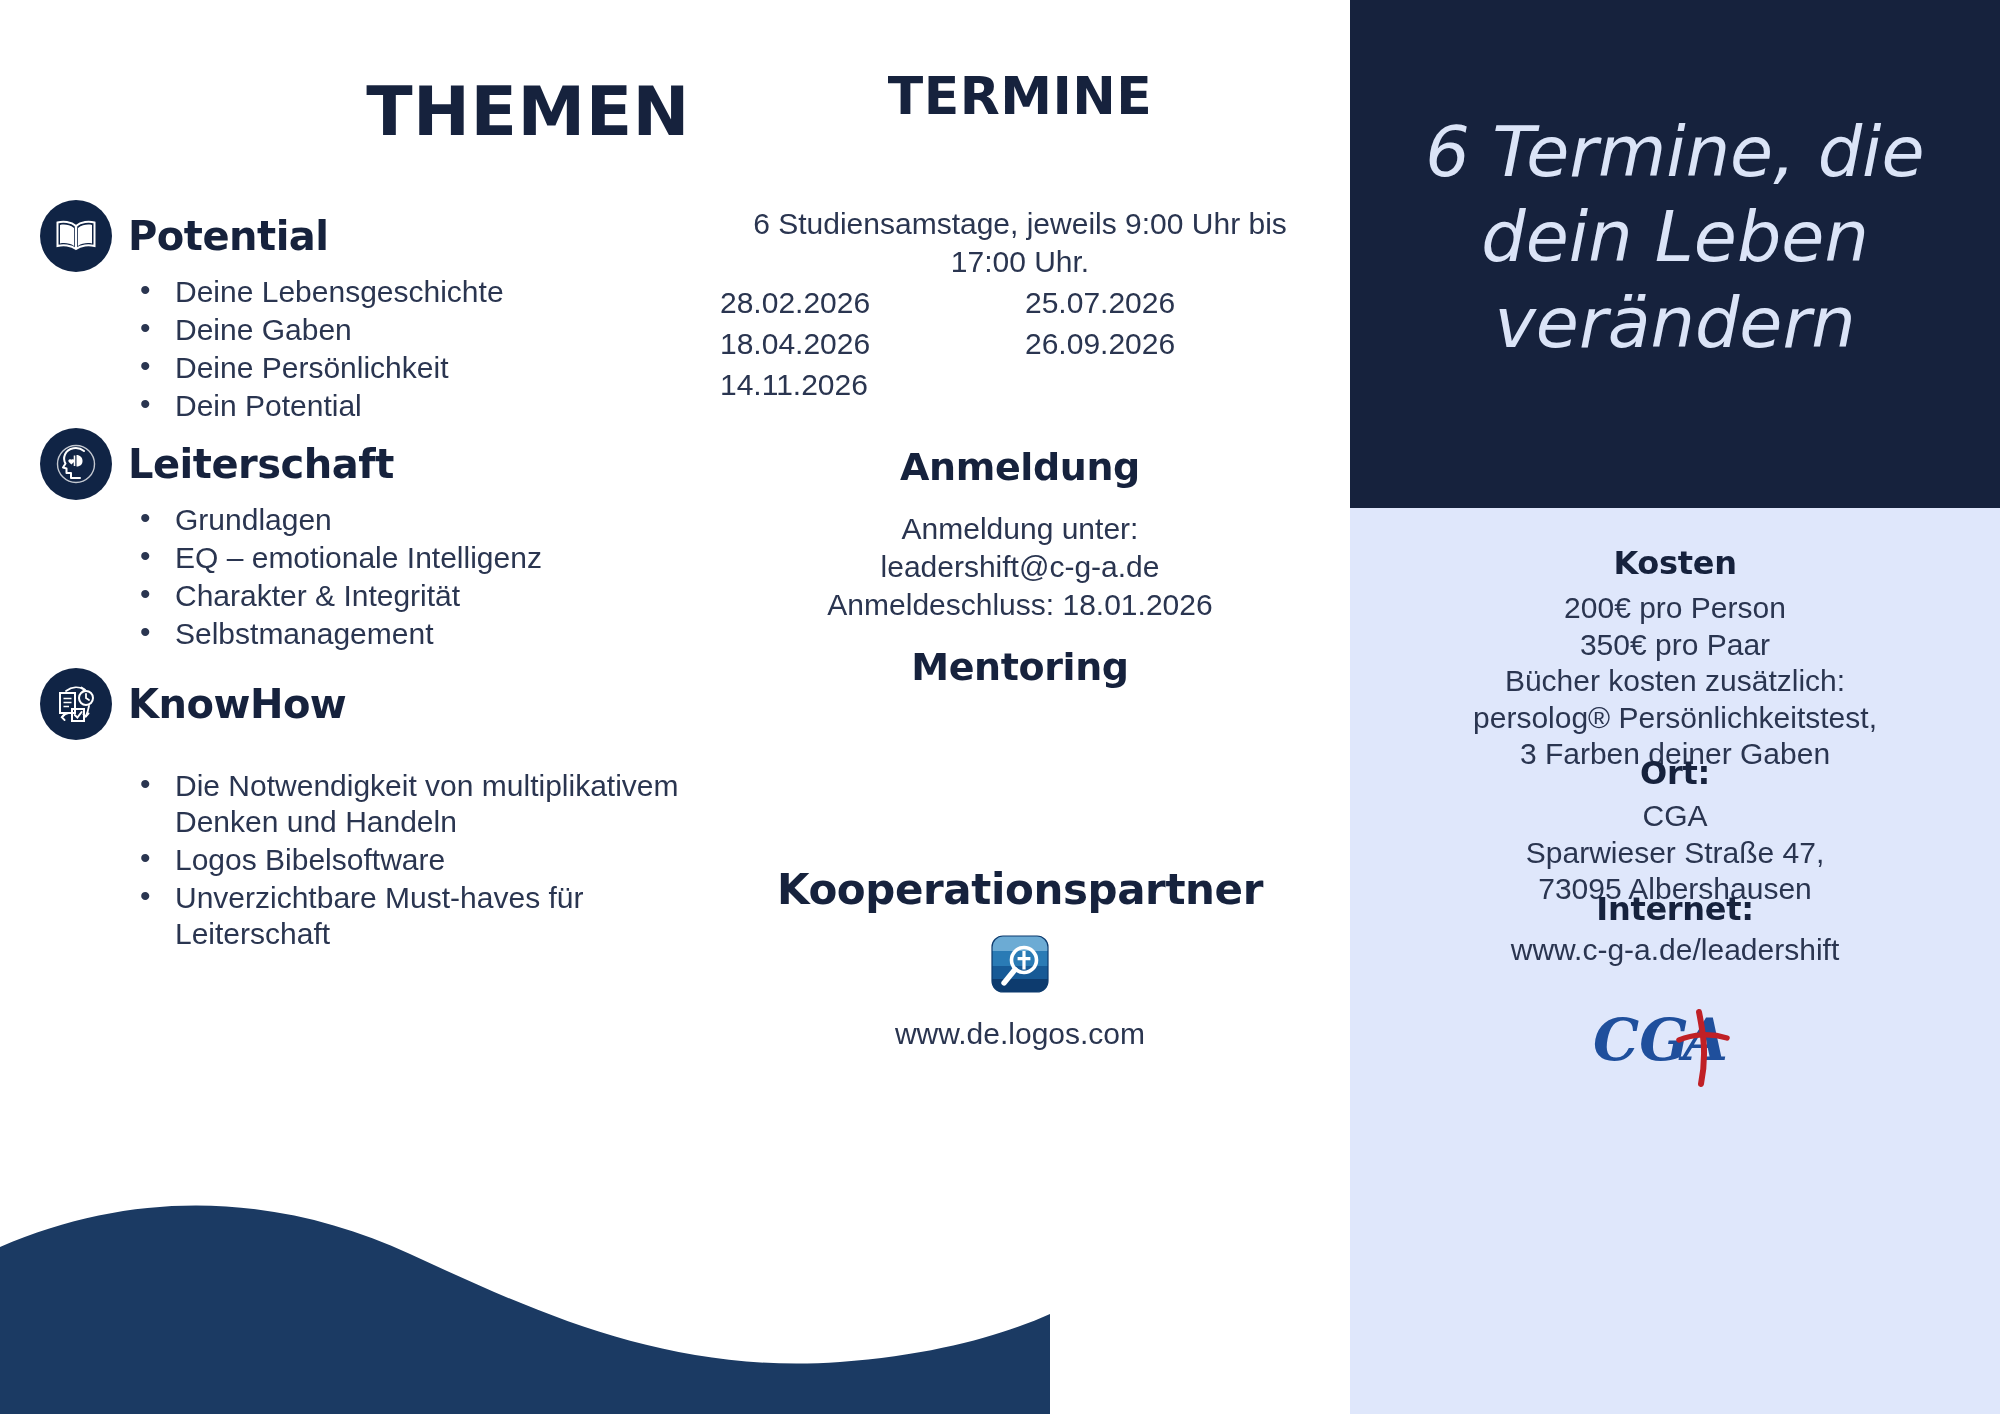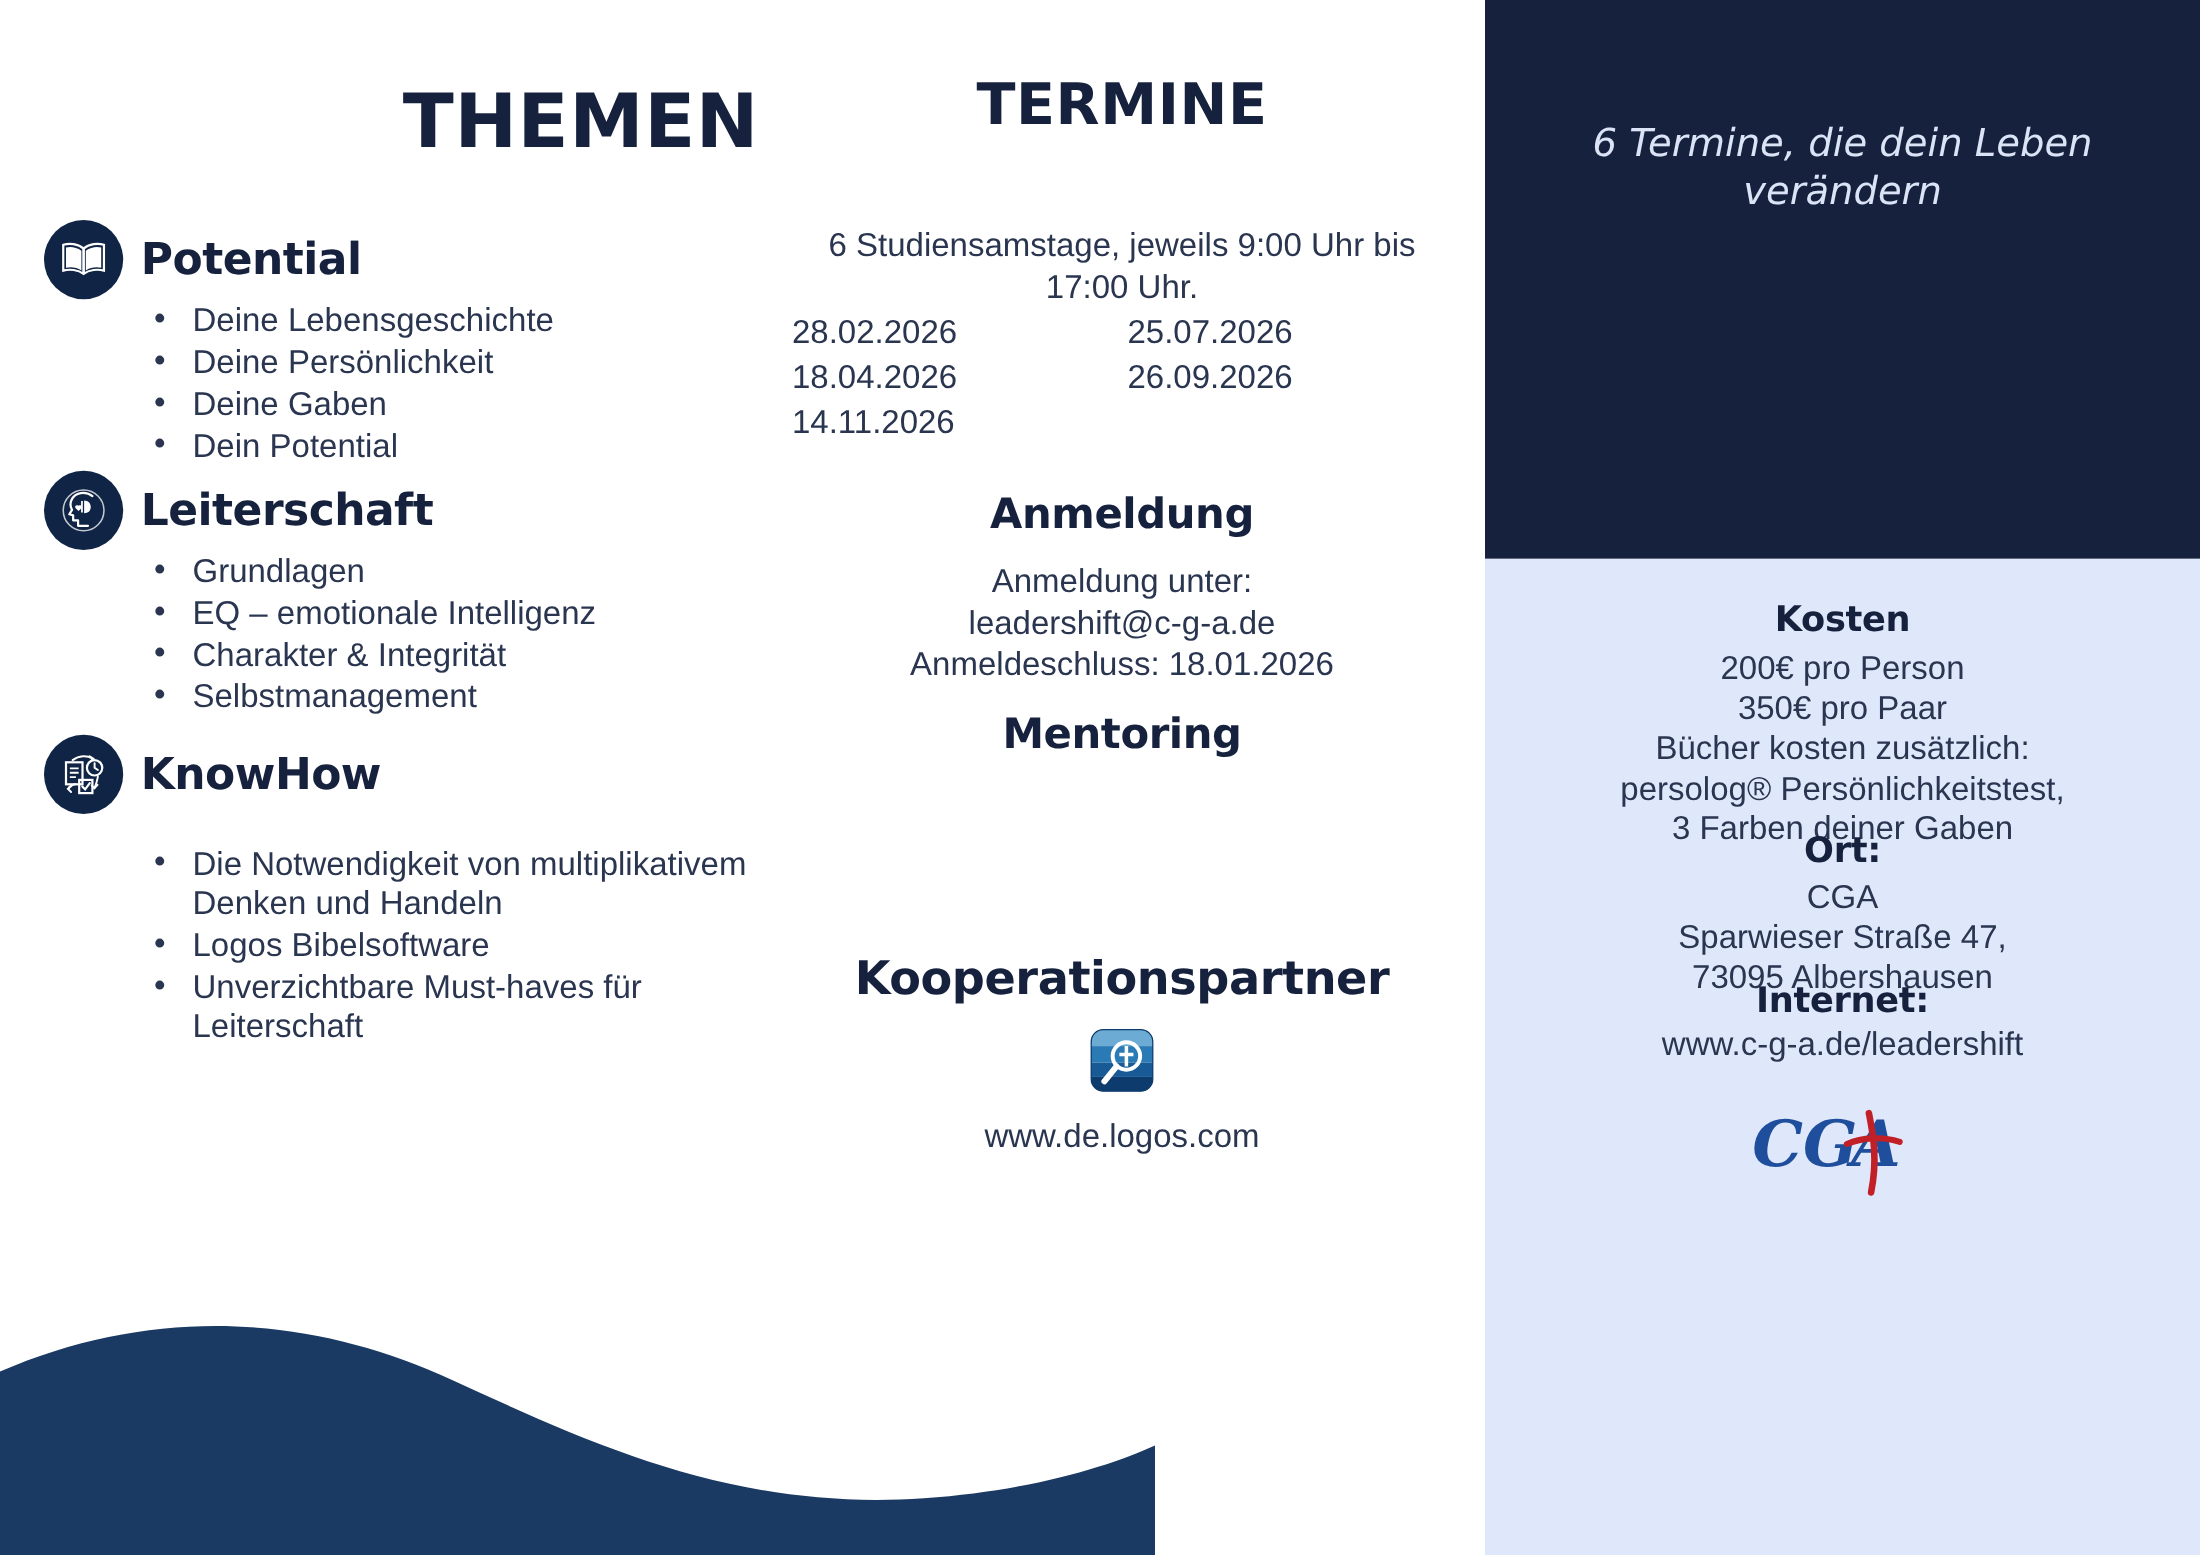--- a/index.html
+++ b/index.html
@@ -157,21 +157,21 @@
   .dots-tr {
     position: absolute; right: 0; top: 0;
     width: 270px; height: 250px;
     opacity: 0.95;
   }
   .tagline {
     position: absolute;
     left: 40px; top: 110px;
     width: 570px;
     text-align: center;
-    font-size: 35px;
+    font-size: 70px;
     font-style: italic;
     line-height: 1.22;
     color: #dbe4f7;
     font-family: "DejaVu Sans", sans-serif;
     font-weight: 300;
   }
   .panel-light {
     position: absolute; left: 0; top: 508px;
     width: 650px; height: 906px;
     background: #dfe7fb;
@@ -229,22 +229,22 @@
             <path d="M22 7 C17 2.5 9 2 3.5 3.5 L3.5 27 C9 25.5 17 26 22 30 C27 26 35 25.5 40.5 27 L40.5 3.5 C35 2 27 2.5 22 7 Z" fill="none" stroke="#ffffff" stroke-width="2"></path>
             <path d="M22 7 L22 30" stroke="#ffffff" stroke-width="2.4"></path>
             <path d="M20 9 C15.5 5.5 10 5 6 6 L6 24.5 C10 23.5 16 24 20 27 Z" fill="#ffffff"></path>
             <path d="M24 9 C28.5 5.5 34 5 38 6 L38 24.5 C34 23.5 28 24 24 27 Z" fill="#ffffff"></path>
           </svg>
         </div>
         <div class="topic-title">Potential</div>
       </div>
       <ul class="topic-list">
         <li>Deine Lebensgeschichte</li>
+        <li>Deine Gaben</li>
         <li>Deine Persönlichkeit</li>
-        <li>Deine Gaben</li>
         <li>Dein Potential</li>
       </ul>
     </div>
 
     <div class="topic" id="topic-1">
       <div class="topic-head">
         <div class="topic-icon">
           <svg width="44" height="44" viewBox="0 0 44 44">
             <path d="M30 9 C24 4 14 5.5 11 12.5 C9.5 16 10 19 11.5 21.5 L9 25.5 L12.5 26.5 L12.5 31 L17 31 L17 36 L26 36" fill="none" stroke="#ffffff" stroke-width="2" stroke-linejoin="round" stroke-linecap="round"></path>
             <path d="M20.5 13.5 C20.5 21 20.5 24 20.5 24" stroke="#ffffff" stroke-width="1.6"></path>

